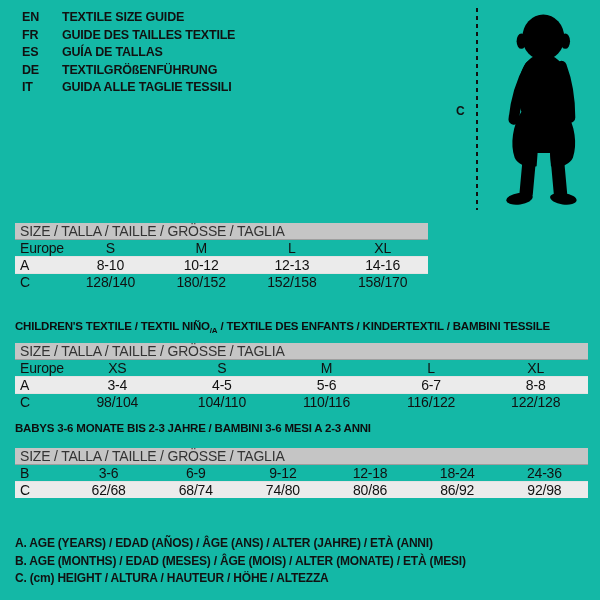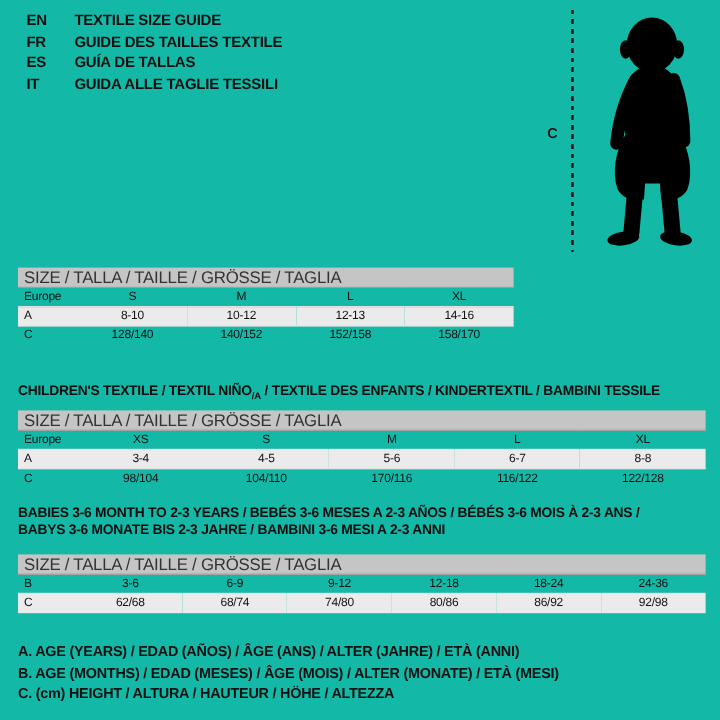--- a/index.html
+++ b/index.html
@@ -27,21 +27,21 @@
   .tbl-title { font-weight:bold; font-size:11.5px; letter-spacing:-0.2px; color:#0d0d0d; white-space:nowrap; }
   .tbl-title sub { font-size:8px; }
   .two-line { line-height:14px; }
 
   table.size-table { border-collapse:collapse; table-layout:fixed; font-size:11px; color:#111; }
   th.size-bar {
     background:#c5c5c5; color:#333; font-weight:normal; text-align:left;
     height:16px; padding:0 0 0 5px; font-size:14px; letter-spacing:-0.2px;
     border-bottom:1px solid #9e9e9e;
   }
-  .size-table td { height:16px; padding:0; text-align:center; font-size:10px; letter-spacing:-0.2px;margin-top:48px; }
+  .size-table td { height:16px; padding:0; text-align:center; font-size:14px; letter-spacing:-0.2px;margin-top:48px; }
   .size-table td.lbl { text-align:left; padding-left:5px; }
   .size-table tbody tr { border-bottom:1px solid #e3e3e3; }
   .size-table tbody tr:last-child { border-bottom:none; }
   .size-table tr.shaded td { background:#ebebeb; }
 
   #tbl1 { top:216px; width:413px; }
   #tbl1 table { width:413px; margin-top:7px; }
   #tbl2 { top:320px; width:573px; }
   #tbl2 table { width:573px; margin-top:8px; }
   #tbl3 { top:421px; width:573px; }
@@ -57,20 +57,23 @@
 
   <div class="lang-block">
     <div class="lang-row">
       <span class="lang-code">EN</span><span>TEXTILE SIZE GUIDE</span>
     </div>
     <div class="lang-row">
       <span class="lang-code">FR</span><span>GUIDE DES TAILLES TEXTILE</span>
     </div>
     <div class="lang-row">
       <span class="lang-code">ES</span><span>GUÍA DE TALLAS</span>
+    </div>
+    <div class="lang-row">
+      <span class="lang-code">DE</span><span>TEXTILGRÖßENFÜHRUNG</span>
     </div>
     <div class="lang-row">
       <span class="lang-code">IT</span><span>GUIDA ALLE TAGLIE TESSILI</span>
     </div>
   </div>
 
   <span class="measure-label">C</span>
   <div class="measure-line"></div>
   <svg class="baby-svg" viewBox="0 0 110 210" xmlns="http://www.w3.org/2000/svg">
     <g fill="#000" stroke="none">
@@ -112,21 +115,21 @@
         <tr class="shaded">
           <td class="lbl">A</td>
           <td>8-10</td>
           <td>10-12</td>
           <td>12-13</td>
           <td>14-16</td>
         </tr>
         <tr>
           <td class="lbl">C</td>
           <td>128/140</td>
-          <td>140/152</td>
+          <td>180/152</td>
           <td>152/158</td>
           <td>158/170</td>
         </tr>
       </tbody>
     </table>
   </section>
 
   <section class="tbl-section" id="tbl2">
     <h2 class="tbl-title"><span>CHILDREN'S TEXTILE / TEXTIL NIÑO</span><sub>/A</sub><span> / TEXTILE DES ENFANTS / KINDERTEXTIL / BAMBINI TESSILE</span></h2>
     <table class="size-table">
@@ -157,31 +160,30 @@
           <td>3-4</td>
           <td>4-5</td>
           <td>5-6</td>
           <td>6-7</td>
           <td>8-8</td>
         </tr>
         <tr>
           <td class="lbl">C</td>
           <td>98/104</td>
           <td>104/110</td>
-          <td>170/116</td>
+          <td>110/116</td>
           <td>116/122</td>
           <td>122/128</td>
         </tr>
       </tbody>
     </table>
   </section>
 
   <section class="tbl-section" id="tbl3">
     <h2 class="tbl-title two-line">
-      <div>BABIES 3-6 MONTH TO 2-3 YEARS / BEBÉS 3-6 MESES A 2-3 AÑOS / BÉBÉS 3-6 MOIS À 2-3 ANS /</div>
       <div>BABYS 3-6 MONATE BIS 2-3 JAHRE / BAMBINI 3-6 MESI A 2-3 ANNI</div>
     </h2>
     <table class="size-table">
       <colgroup>
           <col style="width:50px">
           <col>
           <col>
           <col>
           <col>
           <col>

